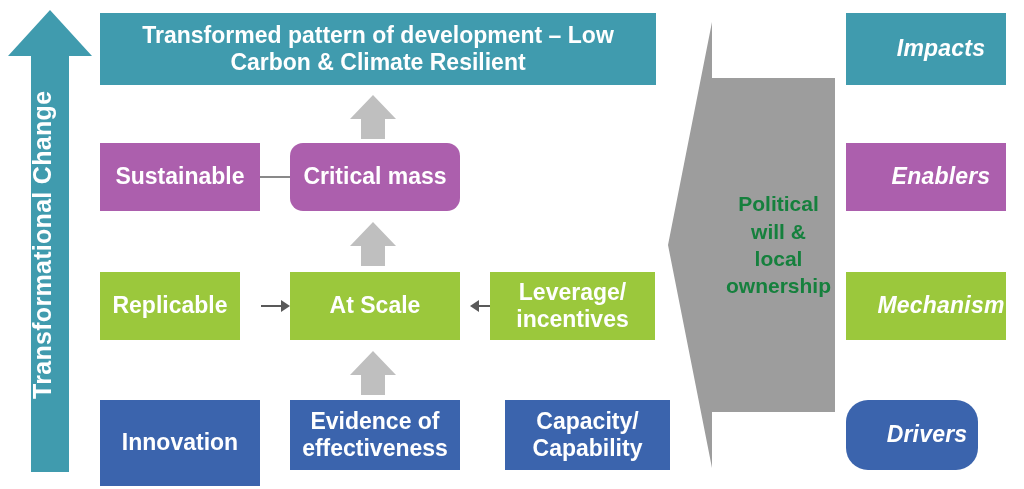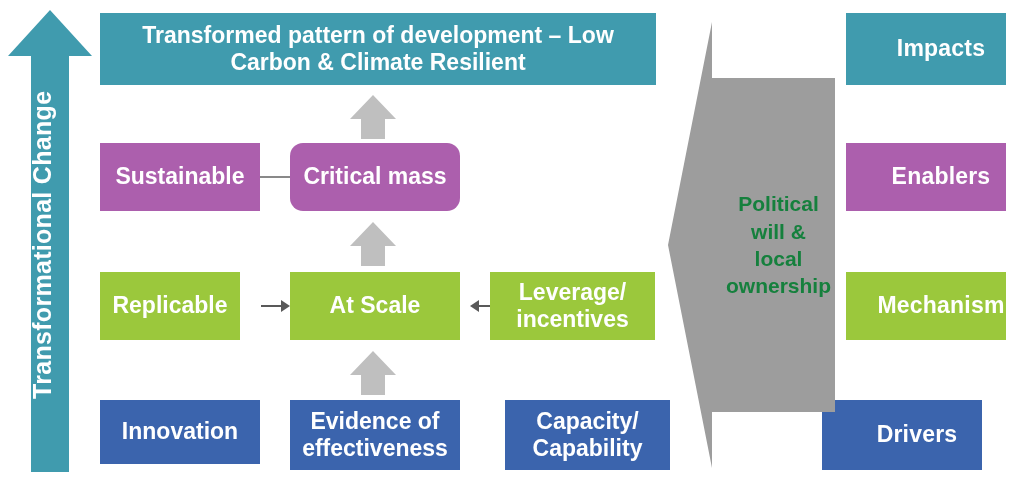--- a/index.html
+++ b/index.html
@@ -25,21 +25,21 @@
     font-weight: bold;
     line-height: 1.18;
     box-sizing: border-box;
     padding: 2px 6px;
   }
   .teal   { background: #409BAE; }
   .purple { background: #AC5FAD; }
   .green  { background: #9BC83C; }
   .blue   { background: #3B64AD; }
 
-  .legend { font-size: 23px; letter-spacing: .2px; padding-left: 36px; }
+  .legend { font-style: italic; font-size: 23px; letter-spacing: .2px; padding-left: 36px; }
 
   
   #vert-arrow {
     position: absolute;
     left: 8px;
     top: 10px;
     width: 84px;
     height: 462px;
   }
   #vert-arrow-label {
@@ -142,33 +142,33 @@
     <span>Leverage/</span>
     <span>incentives</span>
   </div>
 
   <div class="box green legend" style="left:846px; top:272px; width:160px; height:68px;">Mechanism</div>
 
   <svg class="up-arrow" style="left:350px; top:351px; width:46px; height:44px;" viewBox="0 0 46 44">
     <polygon points="23,0 46,24 35,24 35,44 11,44 11,24 0,24" fill="#BFBFBF"></polygon>
   </svg>
 
-  <div class="box blue" style="left:100px; top:400px; width:160px; height:64px; font-size:23px;">Innovation</div>
+  <div class="box blue" style="left:100px; top:400px; width:160px; height:86px; font-size:23px;">Innovation</div>
 
   <div class="box blue" style="left:290px; top:400px; width:170px; height:70px; font-size:23px; flex-direction:column;">
     <span>Evidence of</span>
     <span>effectiveness</span>
   </div>
 
   <div class="box blue" style="left:505px; top:400px; width:165px; height:70px; font-size:23px; flex-direction:column;">
     <span>Capacity/</span>
     <span>Capability</span>
   </div>
 
-  <div class="box blue legend" style="left:822px; top:400px; width:160px; height:70px;">Drivers</div>
+  <div class="box blue legend" style="left:846px; top:400px; width:132px; height:70px;border-radius:22px;">Drivers</div>
 
   <svg id="gray-arrow" viewBox="0 0 185 462" preserveAspectRatio="none">
     <polygon points="52,8 52,64 175,64 175,398 52,398 52,454 8,231" fill="#9D9D9D"></polygon>
   </svg>
   <div id="gray-arrow-label">
     <div>
       <div>Political</div>
       <div>will &amp;</div>
       <div>local</div>
       <div>ownership</div>

